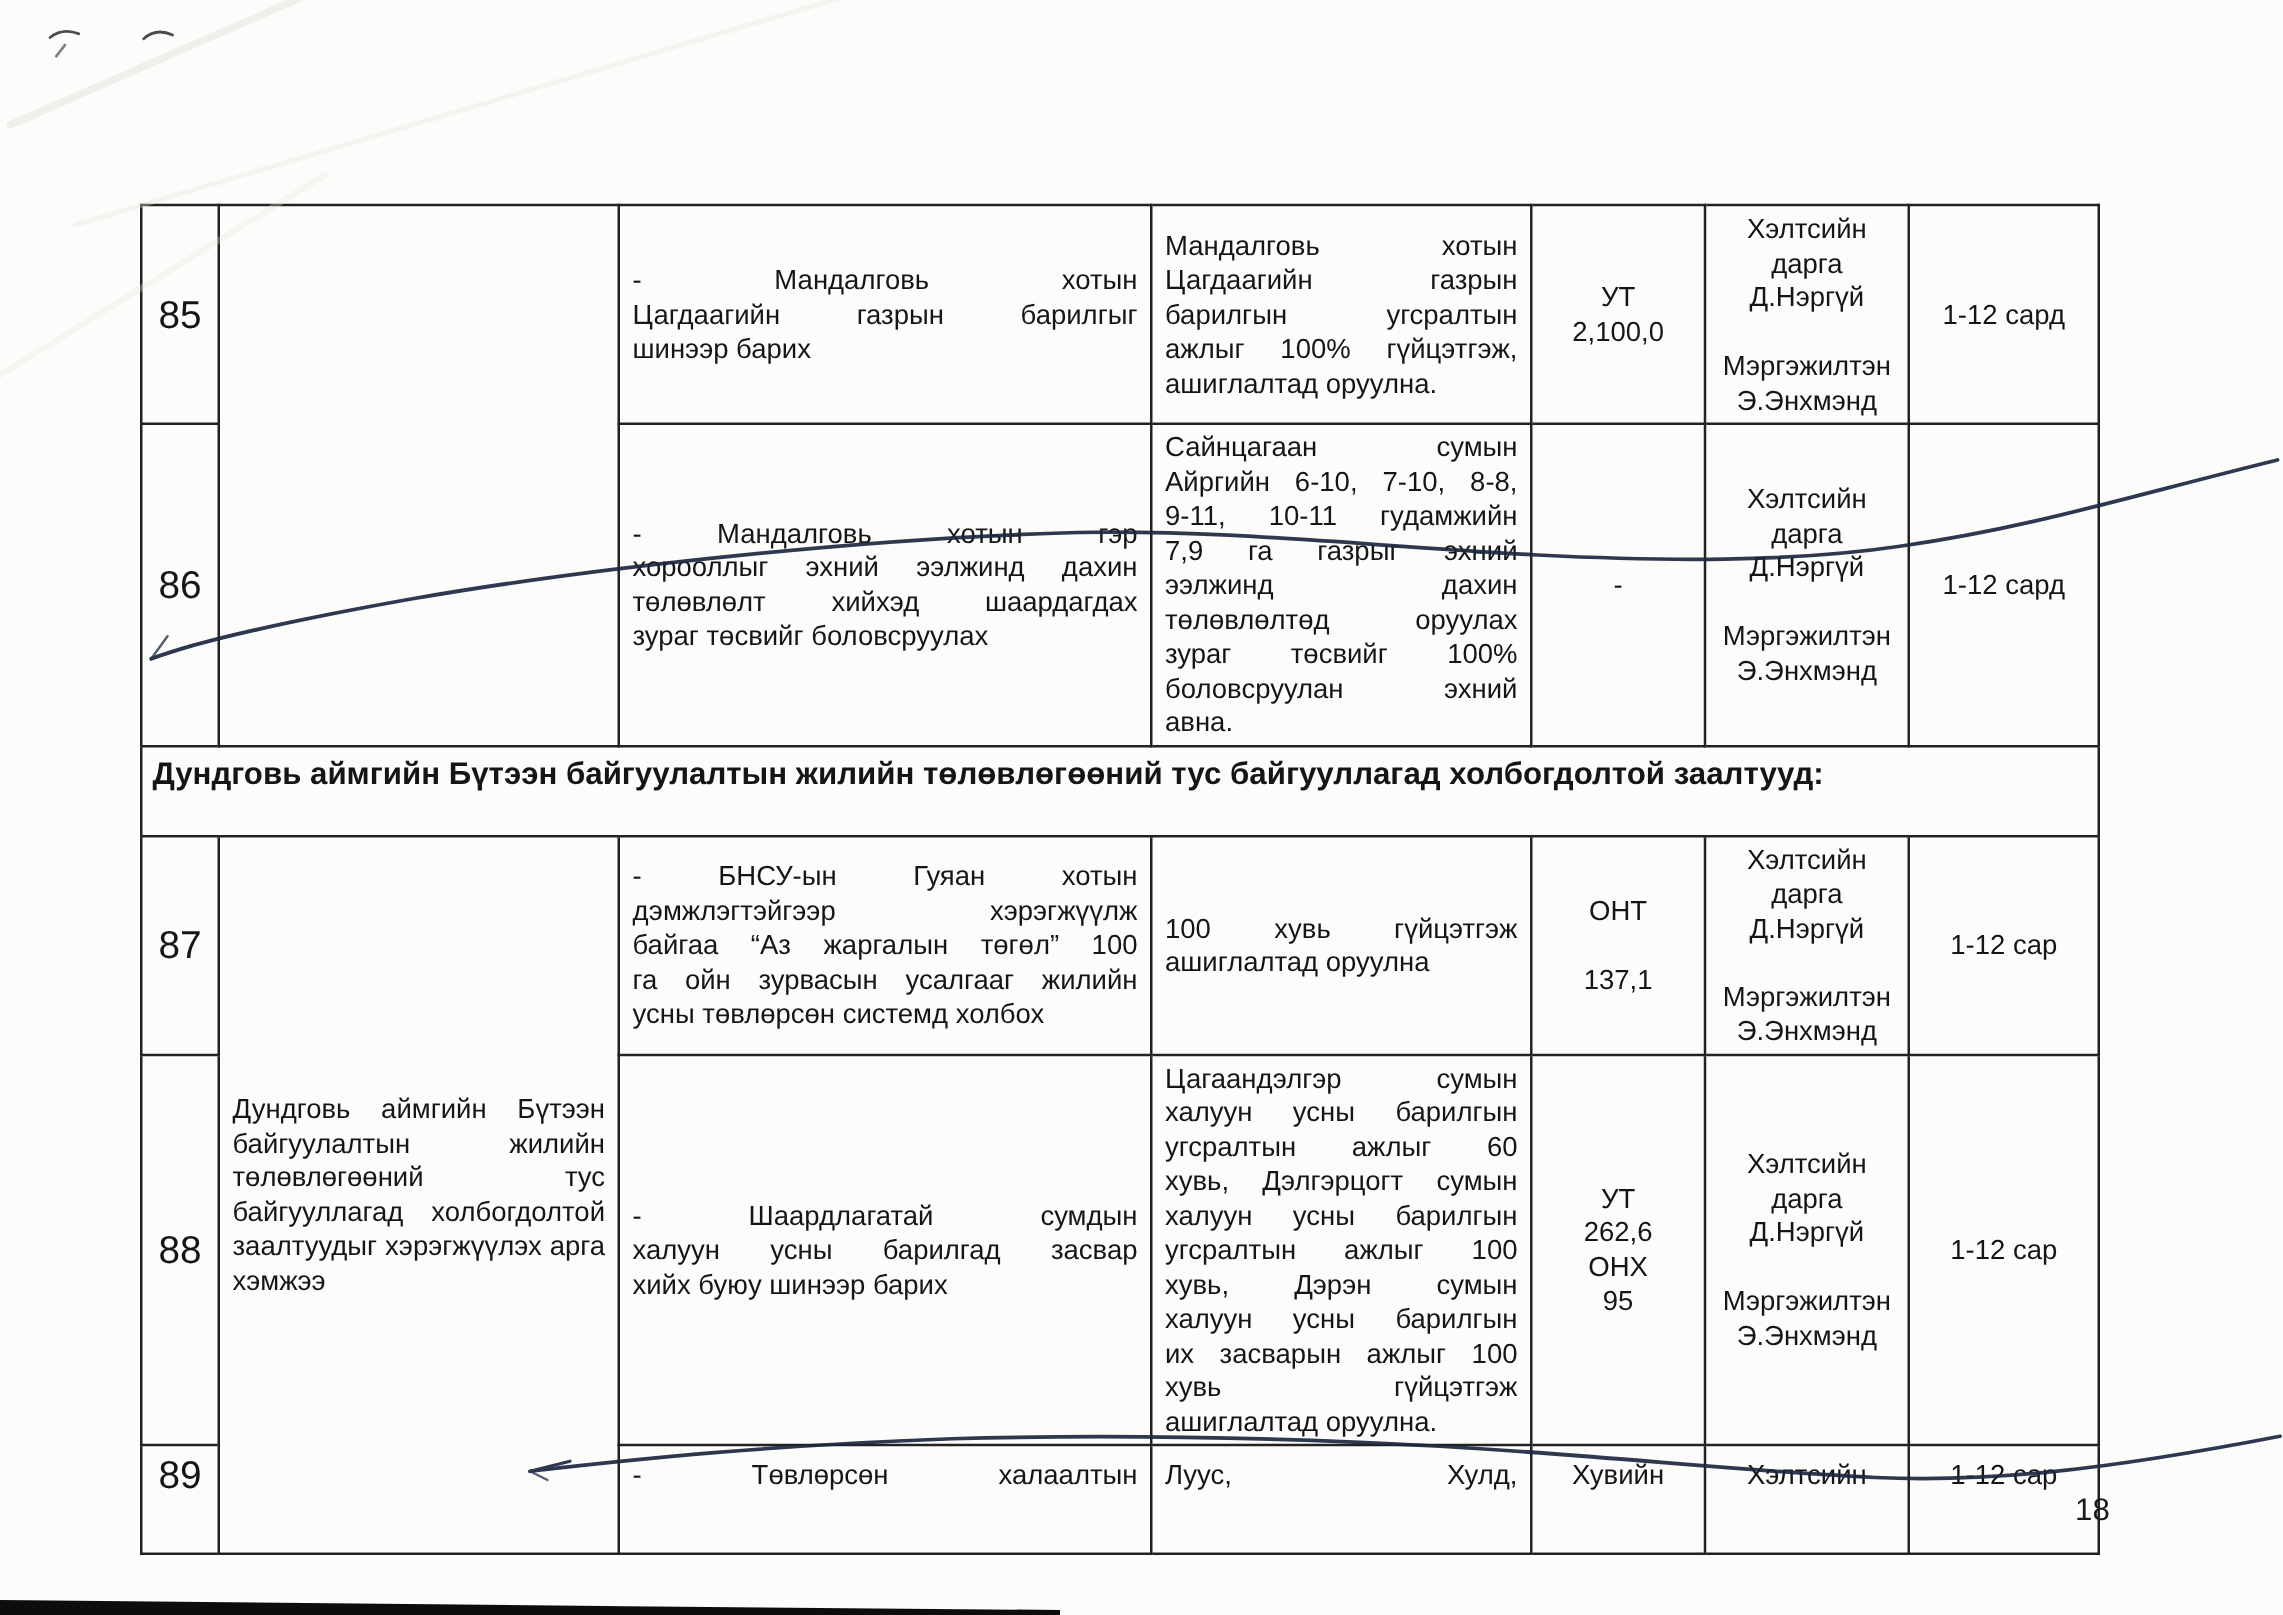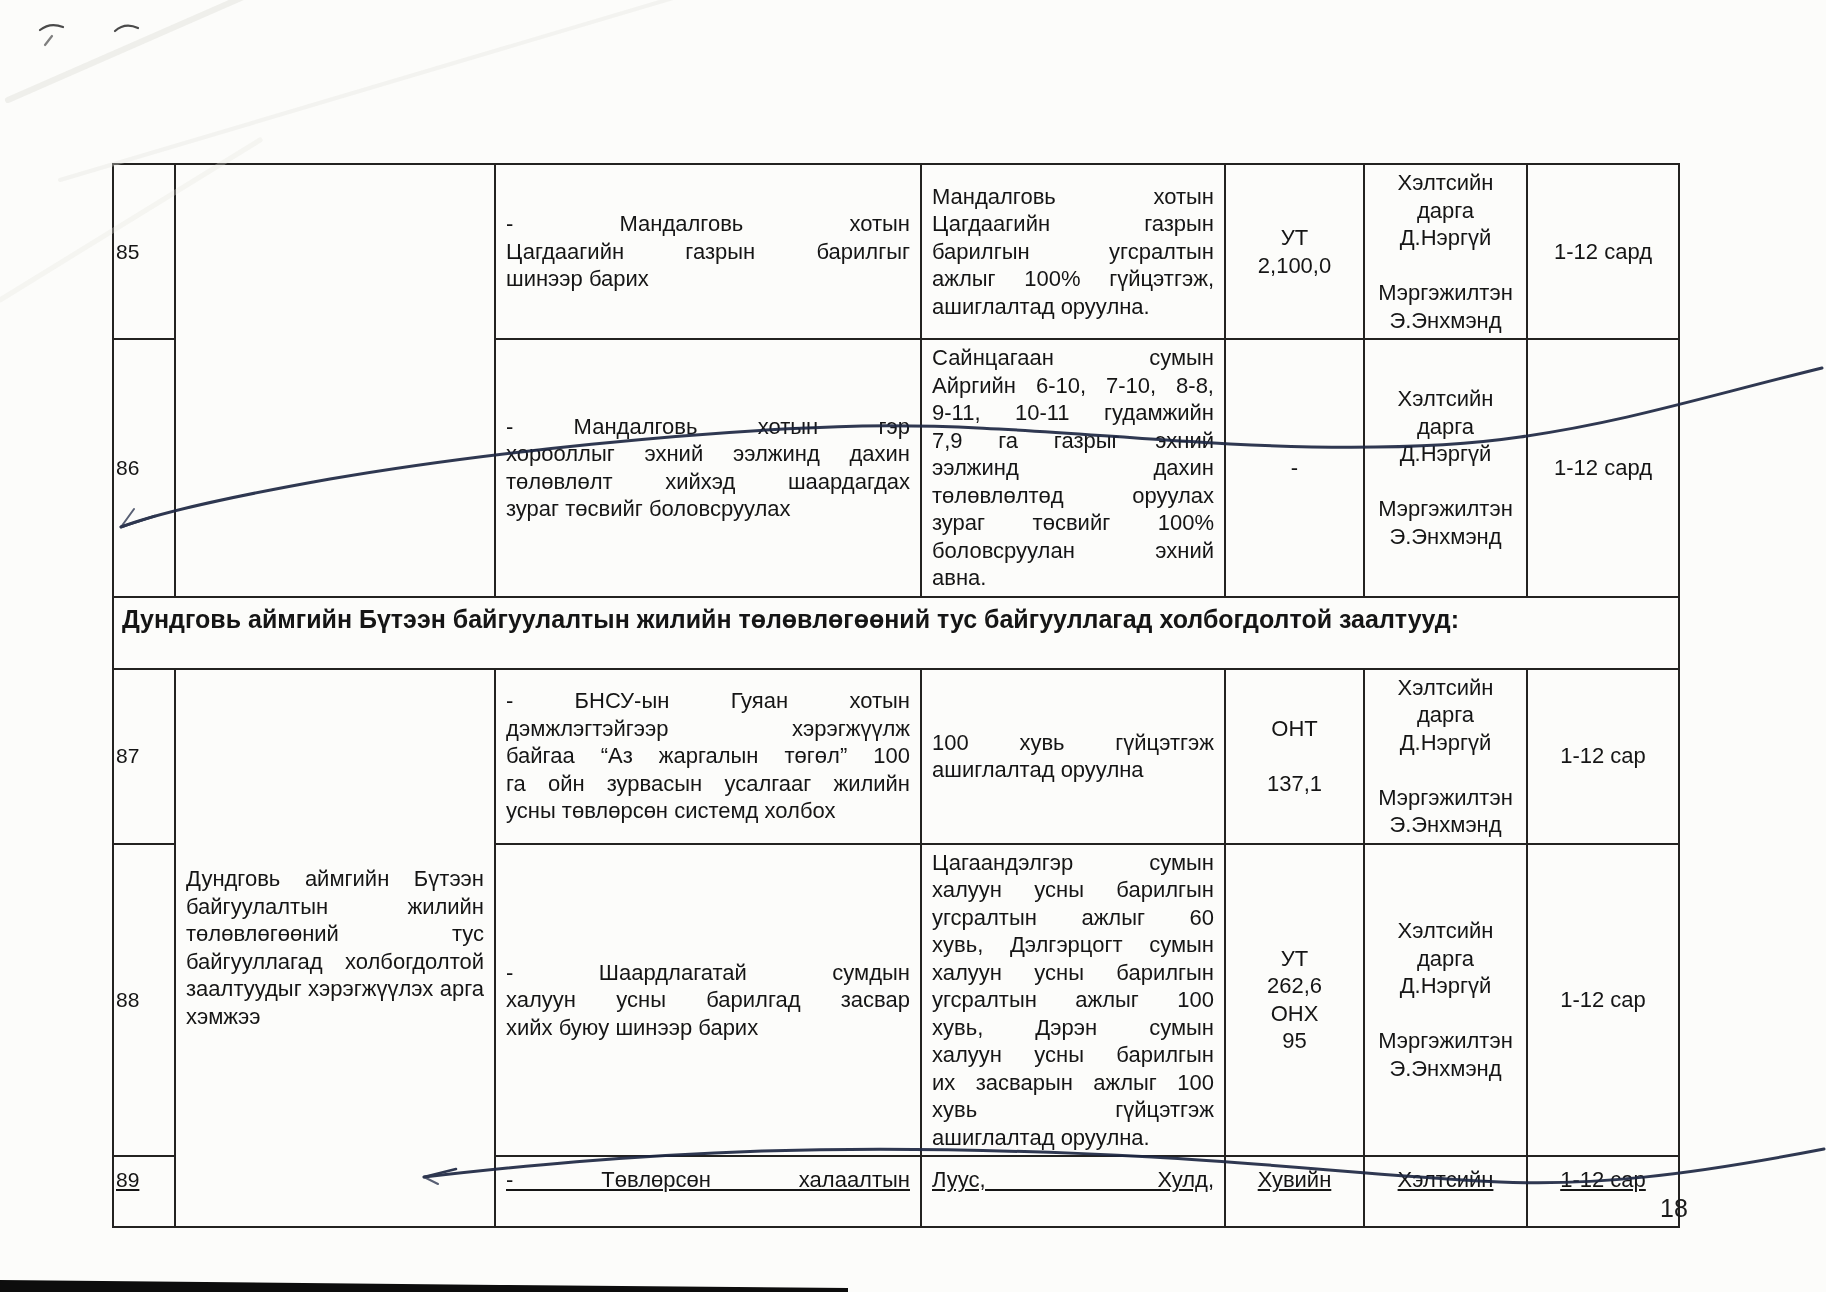--- a/index.html
+++ b/index.html
@@ -15,30 +15,30 @@
     border-collapse:collapse;table-layout:fixed;
   }
   td{
     border:2px solid #232220;
     padding:4px 10px;
     font-size:22px;line-height:27.5px;
     vertical-align:middle;
     color:#151515;
     word-wrap:break-word;
   }
-  td.num{text-align:left;font-size:21px;padding:4px 2px;margin-top:28px;}
+  td.num{text-align:center;font-size:31px;padding:4px 2px;margin-top:28px;}
   td.center{text-align:center;white-space:pre-line;border-radius:15px;}
   .lines .line{text-align:justify;text-align-last:justify;}
   .lines .line:last-child{text-align-last:left;}
   .lines.justify-all .line:last-child{text-align-last:justify;}
   td.section-cell{
     font-weight:bold;font-size:25px;vertical-align:top;
     padding:8px 8px 4px 8px;
   }
-  tr.clipped td{vertical-align:top;padding-top:9px;padding-bottom:0;height:60px;overflow:hidden;text-decoration:underline;}
+  tr.clipped td{vertical-align:top;padding-top:9px;padding-bottom:16px;height:60px;overflow:hidden;}
   .pageno{
     position:absolute;left:1660px;top:1194px;
     font-size:25px;color:#1b1b1b;
   }
   svg.overlay{position:absolute;left:0;top:0;pointer-events:none;}
 </style>
 </head>
 <body>
 
 <div class="page">

